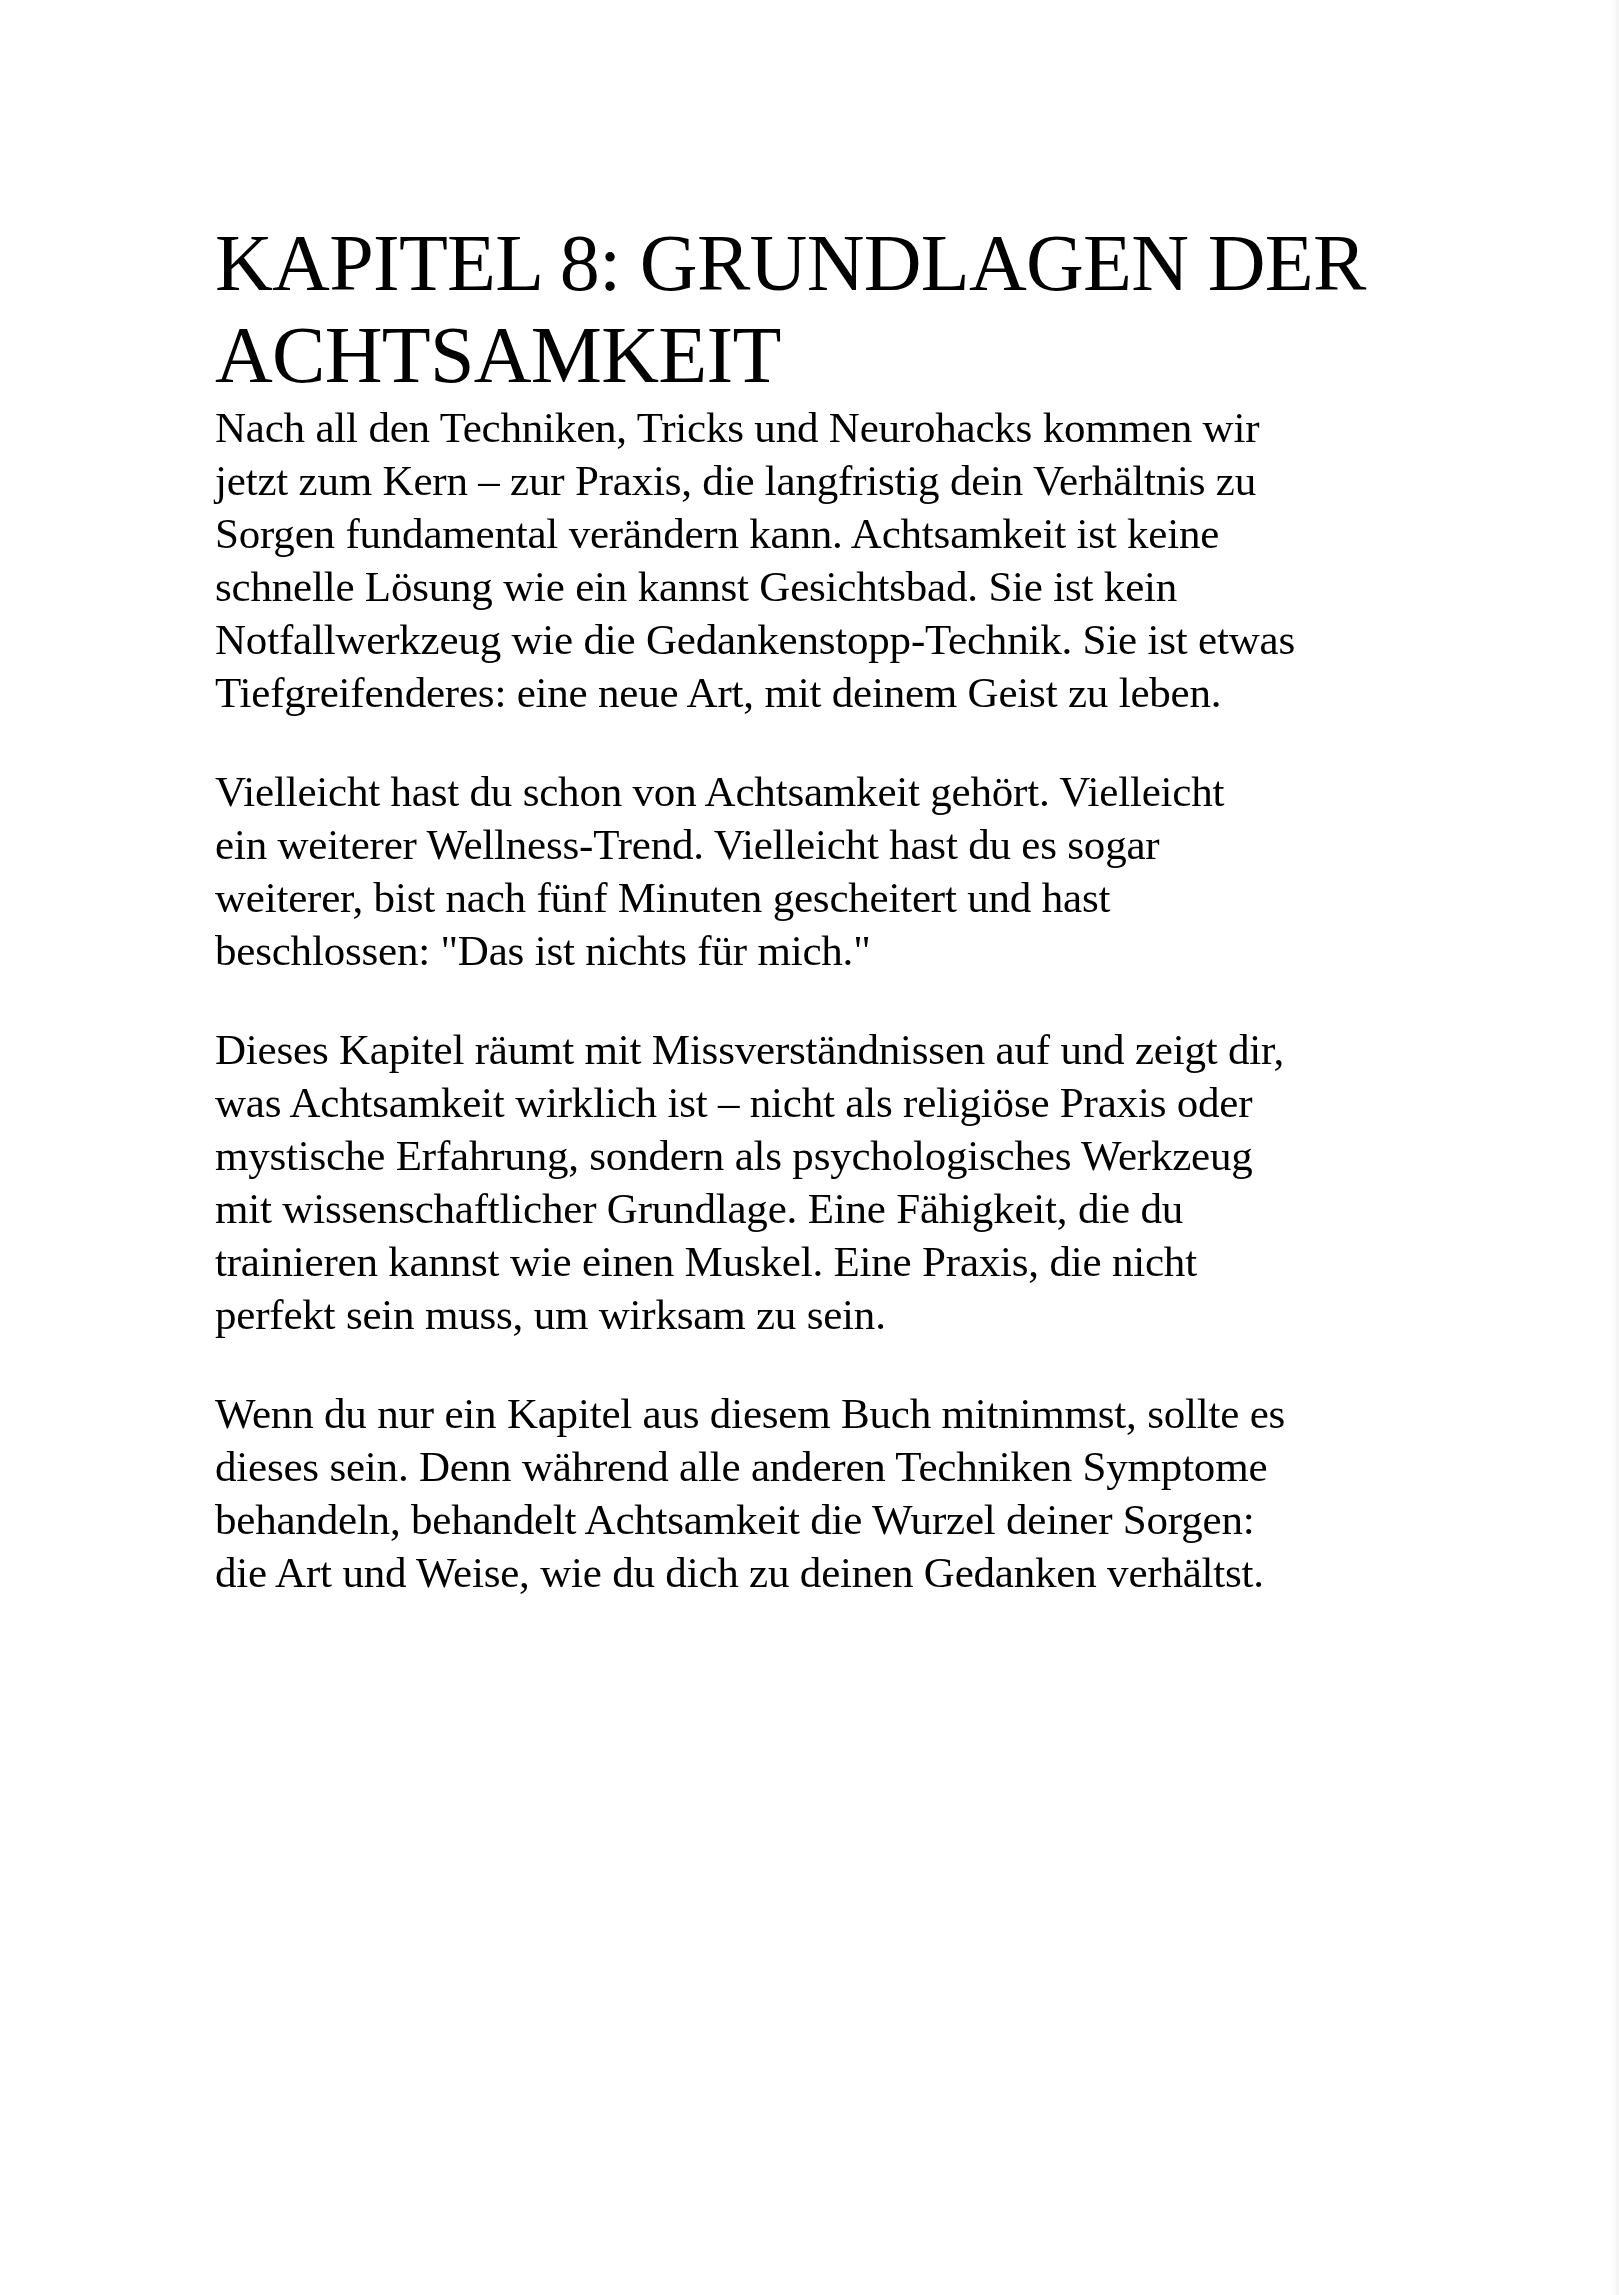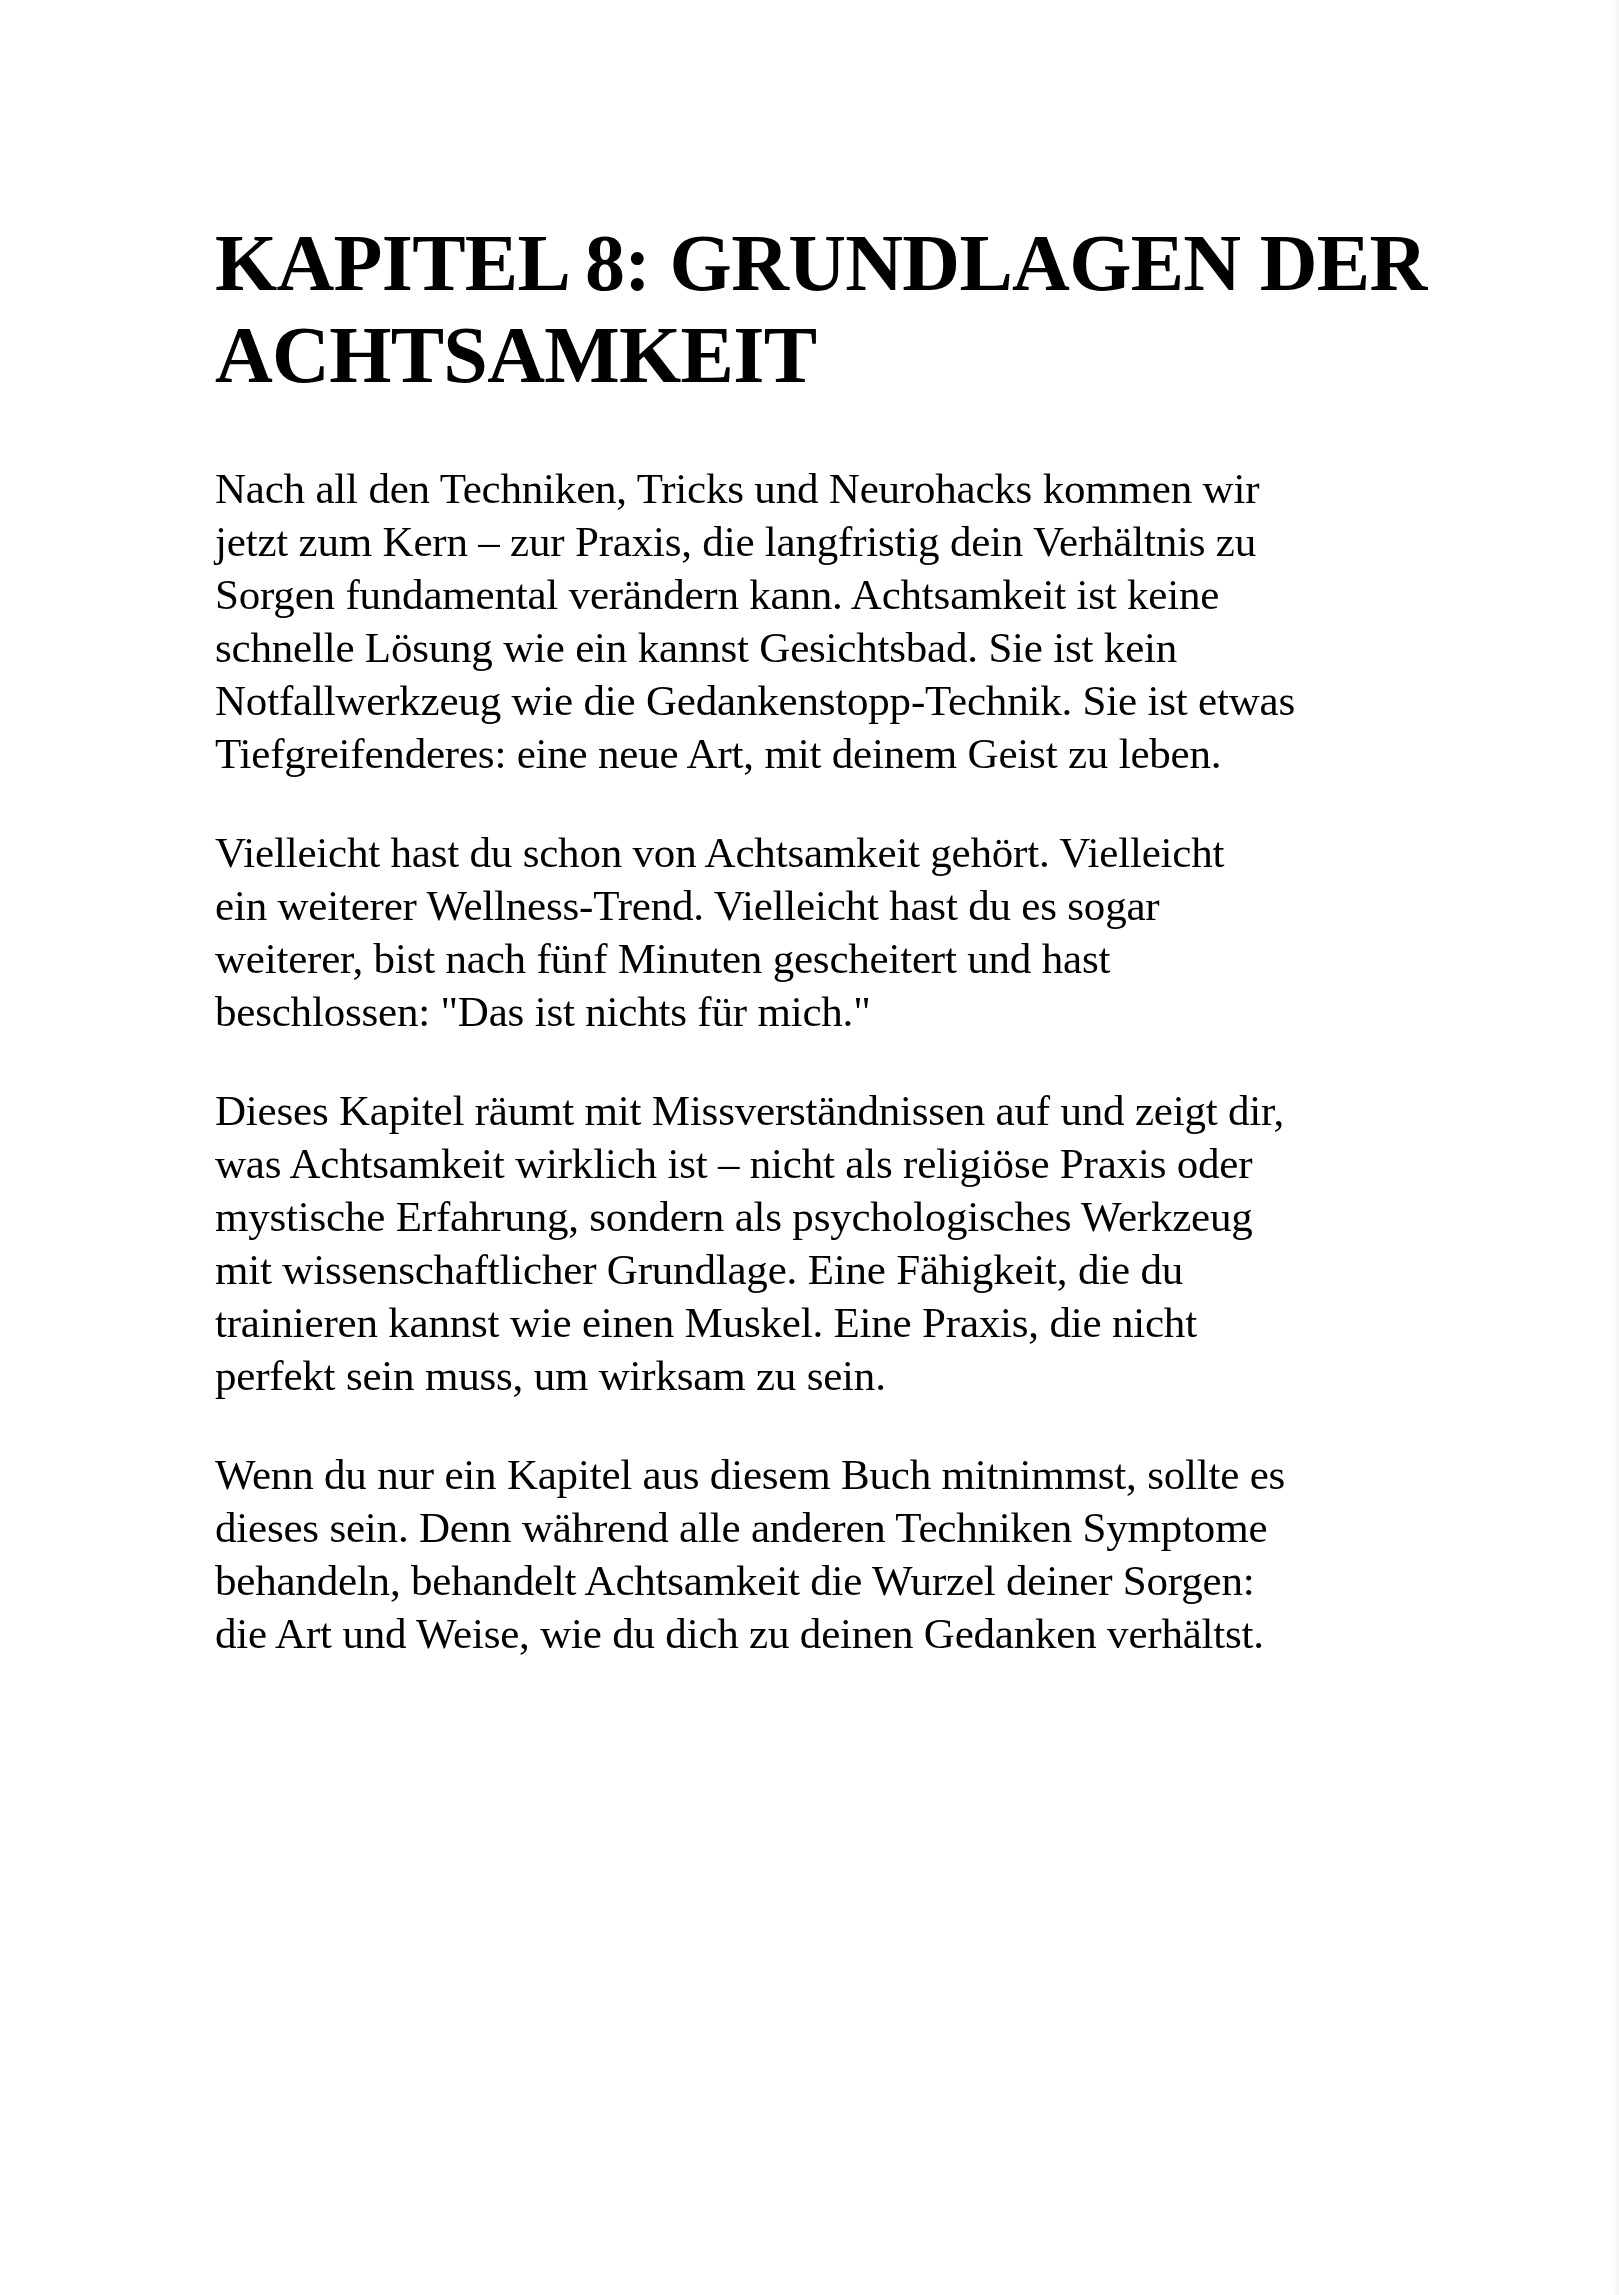--- a/index.html
+++ b/index.html
@@ -26,27 +26,26 @@
     .content {
       position: absolute;
       left: 215px;
       top: 217px;
       width: 1215px;
     }
     .chapter-title {
       margin: 0;
       font-size: 80px;
       line-height: 92px;
-      font-weight: bold;
+      font-weight: normal;
       letter-spacing: -0.7px;
       white-space: nowrap;
     }
     .chapter-title .line { display: block; }
     .body-text {
-      margin-top: 61px;
     }
     .paragraph {
       margin: 0 0 46px 0;
       font-size: 43px;
       line-height: 53px;
       white-space: nowrap;
       letter-spacing: -0.2px;
     }
     .paragraph .line { display: block; }
   </style>

